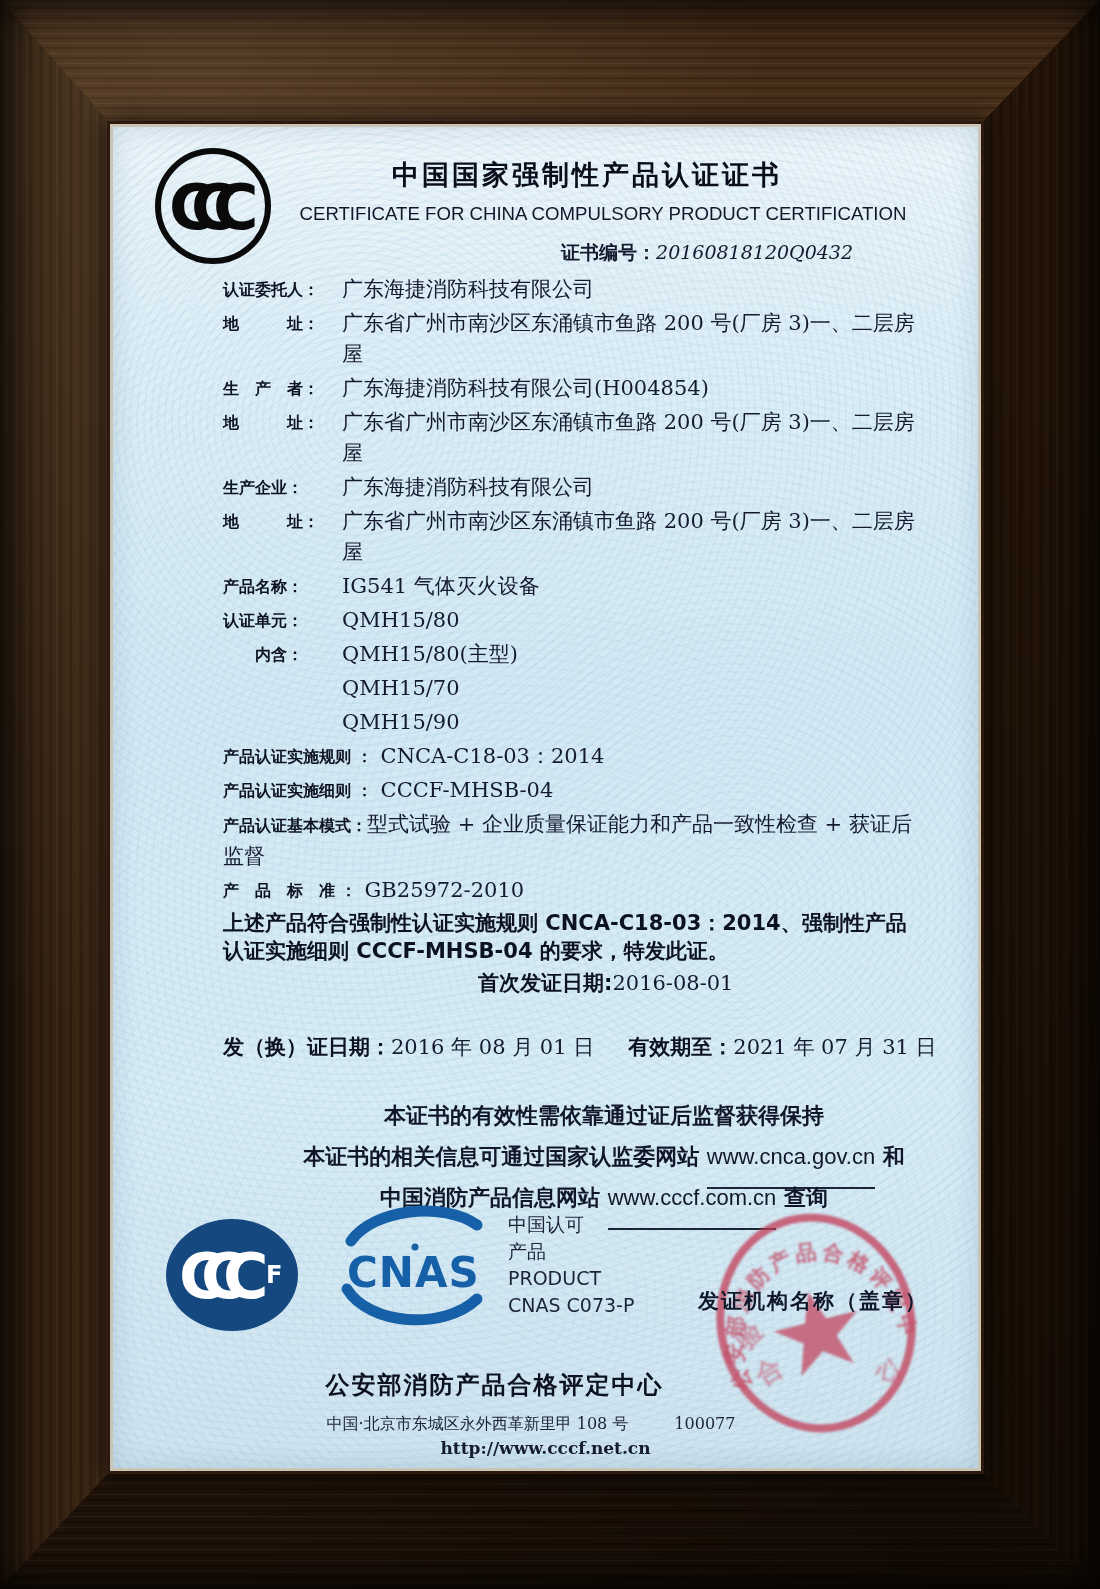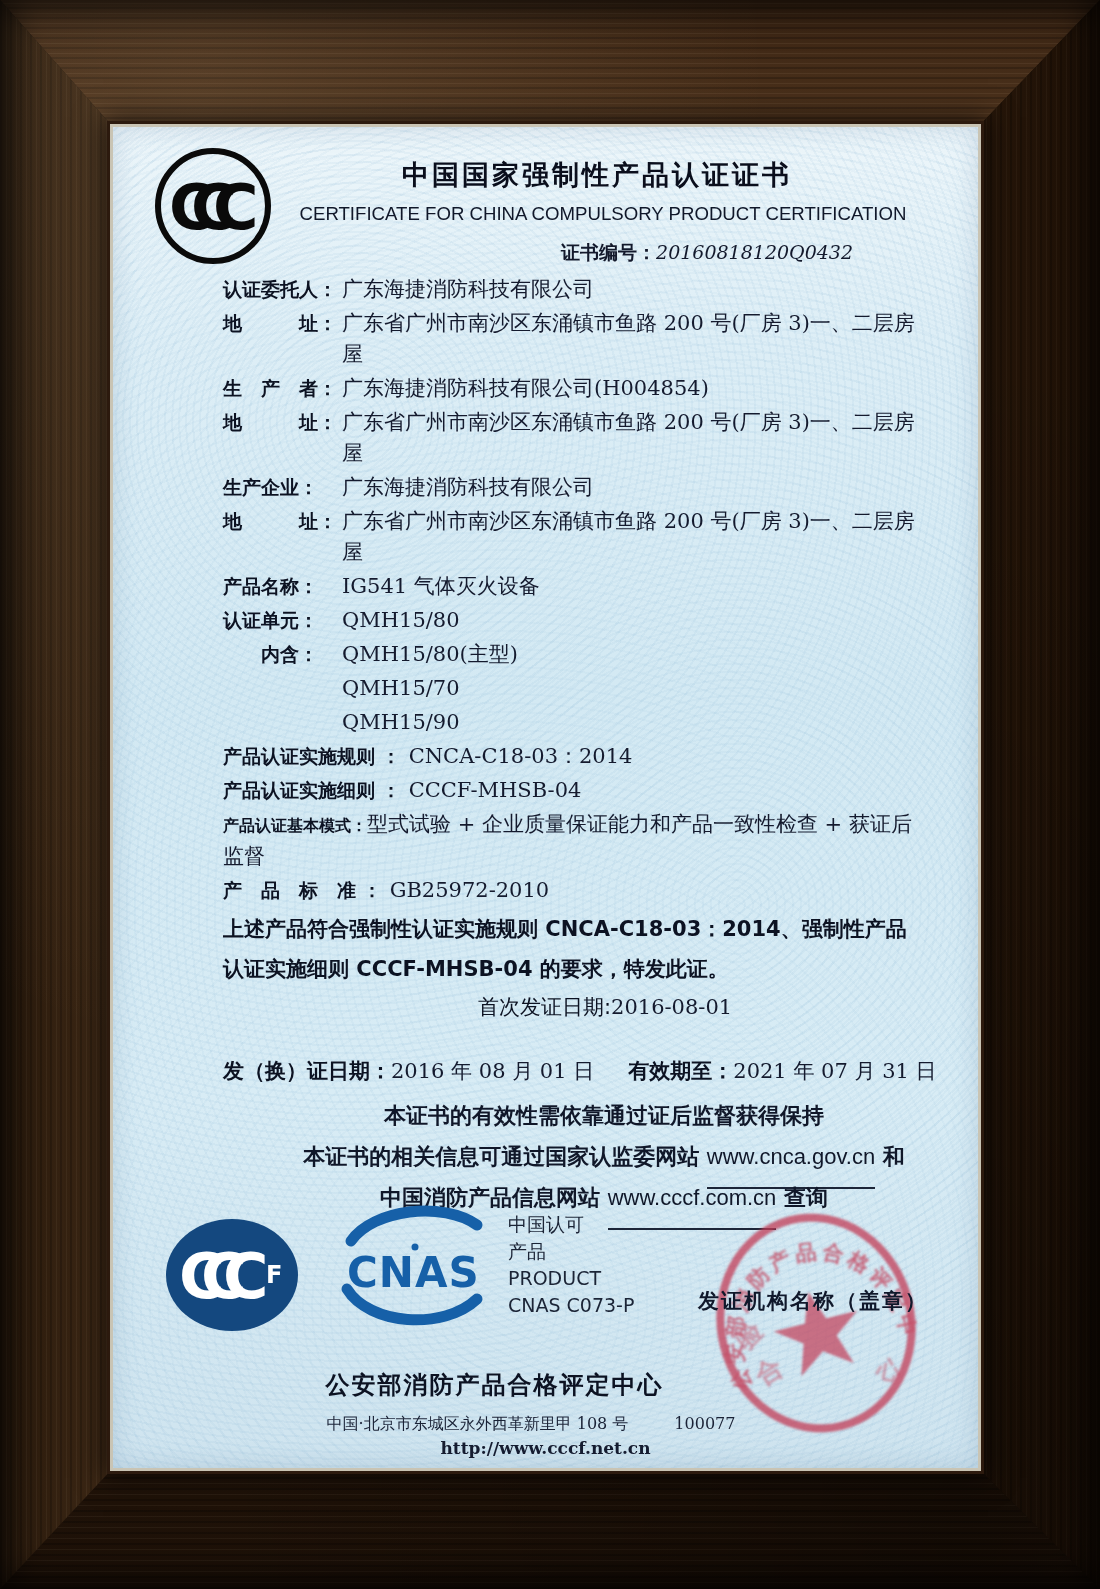--- a/index.html
+++ b/index.html
@@ -51,44 +51,44 @@
       linear-gradient(180deg,#edf6fa 0%,#ddeef6 16%,#d3e9f3 42%,#d8ecf5 72%,#cfe4ef 100%);
     box-shadow:
       0 0 0 3px #c9c4b4,
       0 0 0 6px #2c1a0e,
       0 0 26px 10px rgba(0,0,0,.55),
       inset 0 0 26px rgba(80,115,150,.22);
   }
   
   .ccc-mark{position:absolute;left:38px;top:18px;width:124px;height:122px;}
   .cert-title{
-    position:absolute;top:30px;left:154px;width:660px;text-align:center;
+    position:absolute;top:30px;left:144px;width:660px;text-align:center;
     font-size:27px;font-weight:700;letter-spacing:3px;color:#0a0e1c;
   }
   .cert-subtitle{
     position:absolute;top:76px;left:150px;width:680px;text-align:center;
     font-family:"Liberation Sans",sans-serif;font-size:19px;color:#101729;transform:scaleX(.98);
   }
   .cert-no{
     position:absolute;top:113px;right:125px;font-size:19px;color:#13192c;white-space:nowrap;
   }
   .cert-no .lbl{font-weight:700;}
   .cert-no .num{font-family:"DejaVu Serif","DejaVu Sans",serif;font-style:italic;}
   
   .bodyblock{position:absolute;left:110px;top:147px;width:702px;color:#141a2e;}
   .frow{display:flex;line-height:31px;margin-bottom:3px;font-size:21px;}
-  .frow .lbl{flex:0 0 119px;white-space:pre;font-weight:700;font-size:19px;color:#0c1222;}
+  .frow .lbl{flex:0 0 119px;white-space:pre;font-weight:700;font-size:16px;color:#0c1222;}
   .frow.wide .lbl{flex:0 0 auto;margin-right:8px;}
   .frow .val{flex:1 1 auto;font-family:"DejaVu Serif","DejaVu Sans",serif;}
   .para{line-height:31px;margin-bottom:3px;font-size:21px;}
   .para .lbl-inline{font-weight:700;font-size:16px;color:#0c1222;}
   .para .val-inline{font-family:"DejaVu Serif","DejaVu Sans",serif;}
-  .decl{font-weight:700;font-size:21px;line-height:40px;color:#0c1222;margin-bottom:2px;}
+  .decl{font-weight:700;font-size:21px;line-height:28px;color:#0c1222;margin-bottom:2px;}
   .first-issue{padding-left:255px;line-height:32px;margin-bottom:2px;font-size:21px;}
-  .first-issue .lbl{font-weight:400;color:#0c1222;}
+  .first-issue .lbl{font-weight:700;color:#0c1222;}
   .first-issue .val{font-family:"DejaVu Serif","DejaVu Sans",serif;}
   .issue-row{display:flex;line-height:32px;font-size:21px;white-space:nowrap;margin-top:32px;}
   .issue-row .lbl{font-weight:700;color:#0c1222;}
   .issue-row .val{font-family:"DejaVu Serif","DejaVu Sans",serif;margin-right:34px;}
   .issue-row .val:last-child{margin-right:0;}
   
   .statement{
     position:absolute;left:0;top:968px;width:982px;text-align:center;
     font-size:22px;font-weight:700;color:#101729;line-height:41px;
   }

